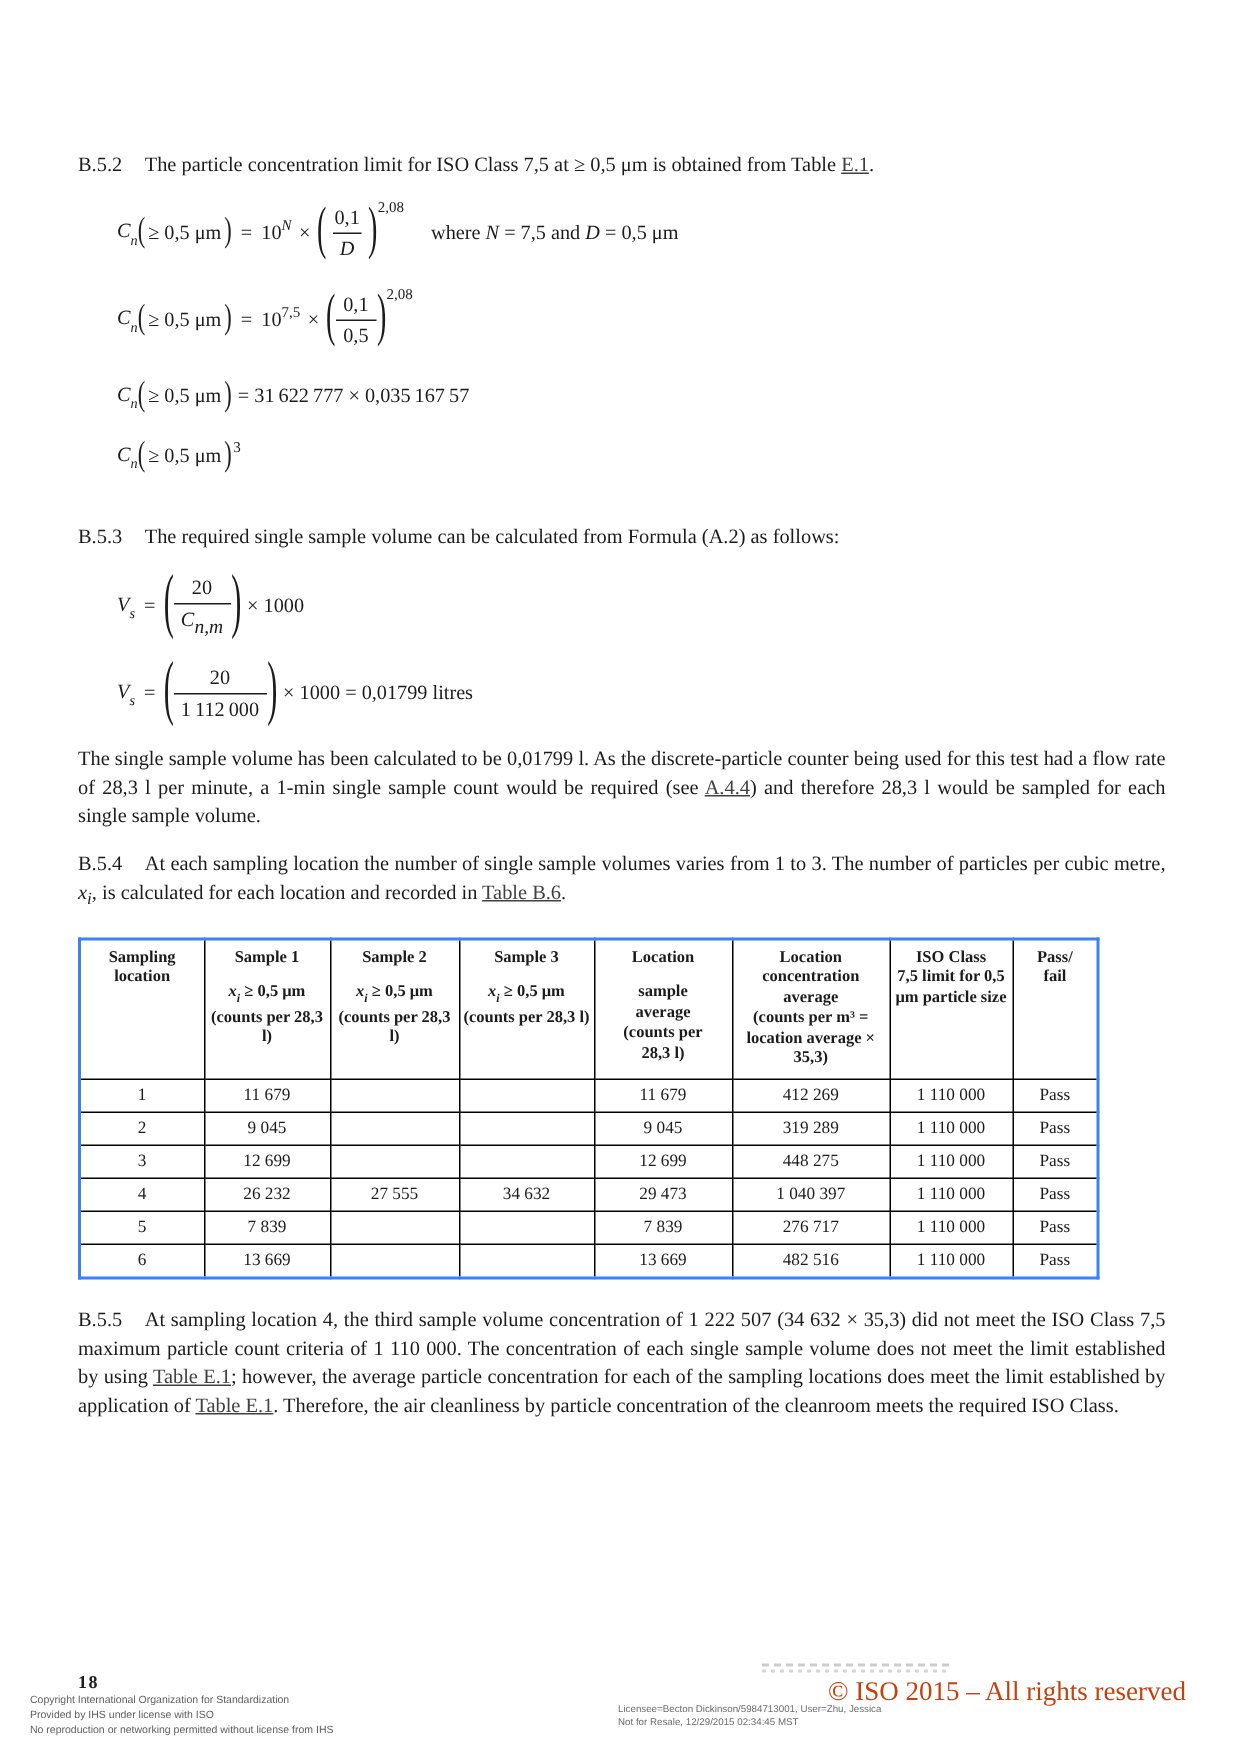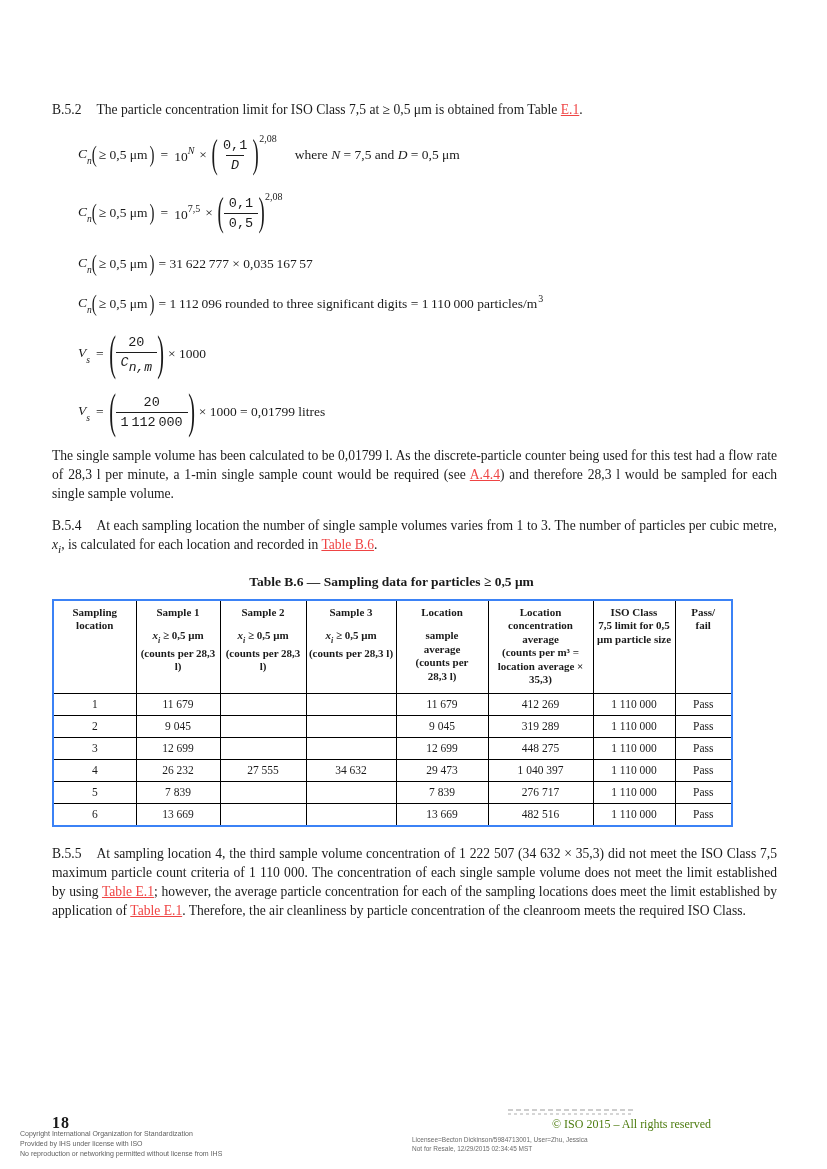--- a/index.html
+++ b/index.html
@@ -6,37 +6,37 @@
   .page {
     position:relative; width:827px; height:1169px; background:#ffffff;
     font-family:"Liberation Serif", serif; color:#1b1b1b; overflow:hidden;
   }
   .content { padding:44px 50px 0 52px; }
 
   .doc-title { font-size:14.5px; font-weight:bold; letter-spacing:.2px; }
 
   .para { font-size:13.6px; line-height:19px; text-align:justify; margin:0; }
   .clabel { font-weight:normal; margin-right:15px; }
-  .doclink { color:#ef4444; text-decoration:underline; cursor:pointer; }
+  .doclink { color:#404040; text-decoration:underline; cursor:pointer; }
 
   
   .formula { display:flex; align-items:center; margin-left:26px; font-size:13.5px; white-space:nowrap; }
   .fh48 { height:48px; } .fh26 { height:26px; } .fh58 { height:58px; }
   .fvar i { font-size:13.5px; }
   .fvar sub { font-size:9.5px; font-style:italic; position:relative; top:2px; }
   .cond { margin:0 2px; }
   .bp { display:inline-block; line-height:1; font-size:15px; transform-origin:center; }
   .bp1 { transform:scaleY(1.55); }
   .bp2 { transform:scaleY(2.6) scaleX(1.25); }
   .bp3 { transform:scaleY(3.2) scaleX(1.35); }
   .feq { margin:0 6px; }
   .base .exp { font-size:10px; position:relative; top:-1px; }
   .base .exp i { font-size:10px; }
   .ftimes { margin:0 5px; }
-  .frac { display:inline-flex; flex-direction:column; align-items:center; margin:0 1px;font-family:Liberation Mono, monospace; }
+  .frac { display:inline-flex; flex-direction:column; align-items:center; margin:0 1px; }
   .frac .num { padding:0 5px 2px; }
   .frac .den { border-top:1px solid #1c1c1c; padding:2px 5px 0; }
   .frac .den sub { font-size:13px; font-style:italic; position:relative; top:2px; }
   .pexp { font-size:10px; position:relative; top:-17px; margin-left:1px; }
   .where { margin-left:18px; }
   .frhs { margin-left:4px; }
   .msup { font-size:10px; position:relative; top:-6px; margin-left:1px; }
   .frest { margin-left:5px; }
 
   
@@ -56,23 +56,23 @@
   .tbl th { font-weight:bold; font-size:11px; line-height:13.5px; padding:5px 2px 6px; text-align:center; vertical-align:top; }
   .tbl td { font-size:11.5px; height:21px; text-align:center; padding:0 3px; vertical-align:middle; }
   .th-spec.gap { margin-top:10px; }
   .th-spec i { font-size:11px; }
   .th-spec sub i { font-size:8px; }
   .th-spec sub { position:relative; top:1px; }
   .th-spec.narrow { max-width:60px; margin-left:auto; margin-right:auto; }
   .th-spec.narrow.gap { margin-top:10px; }
 
   
-  .pagenum { position:absolute; left:52px; top:1114px; font-size:16px; font-weight:bold; letter-spacing:1px; }
+  .pagenum { position:absolute; left:52px; top:1114px; font-size:12px; font-weight:bold; letter-spacing:1px; }
   .foot-left { position:absolute; left:20px; top:1129px; font-family:"Liberation Sans", sans-serif; font-size:7px; line-height:10px; color:#5f5f5f; }
-  .foot-copy { position:absolute; left:552px; top:1117px; font-size:12px; color:#4d7c0f; }
+  .foot-copy { position:absolute; left:552px; top:1117px; font-size:18px; color:#c2410c; }
   .smudge { position:absolute; left:508px; top:1108px; width:126px; height:8px; opacity:.75; filter:blur(.3px);
             background:
               repeating-linear-gradient(90deg,#bdbdbd 0 5px, transparent 5px 8px) 0 1px / 100% 2px no-repeat,
               repeating-linear-gradient(90deg,#c9c9c9 0 3px, transparent 3px 6px) 0 5px / 100% 2px no-repeat; }
   .foot-lic { position:absolute; left:412px; top:1135px; font-family:"Liberation Sans", sans-serif; font-size:6.5px; line-height:9px; color:#6b6b6b; }
 </style>
 </head>
 <body>
 
 <div class="page">
@@ -122,24 +122,24 @@
       <span class="cond">≥ 0,5 μm</span>
       <span class="bp bp1">)</span>
       <span class="frhs">= 31 622 777 × 0,035 167 57</span>
     </div>
 
     <div class="formula fh26 mt-f4">
       <span class="fvar"><i>C</i><sub>n</sub></span>
       <span class="bp bp1">(</span>
       <span class="cond">≥ 0,5 μm</span>
       <span class="bp bp1">)</span>
-      <span class="frhs">= 1 112 096 rounded to three significant digits = 1 110 000 particles/m</span>
       <sup class="msup">3</sup>
     </div>
 
+    <p class="para mt-b53"><b class="clabel">B.5.3</b><span>The required single sample volume can be calculated from Formula (A.2) as follows:</span></p>
 
     <div class="formula fh58 mt-f5">
       <span class="fvar"><i>V</i><sub>s</sub></span>
       <span class="feq">=</span>
       <span class="bp bp3">(</span>
       <span class="frac">
           <span class="num">20</span>
           <span class="den"><i>C</i><sub><i>n,m</i></sub></span>
         </span>
       <span class="bp bp3">)</span>
@@ -156,21 +156,20 @@
         </span>
       <span class="bp bp3">)</span>
       <span class="frest">× 1000 = 0,01799 litres</span>
     </div>
 
     <p class="para mt-p1"><span>The single sample volume has been calculated to be 0,01799 l. As the discrete-particle counter being used for this test had a flow rate of 28,3 l per minute, a 1-min single sample count would be required (see </span><a href="#" class="doclink">A.4.4</a><span>) and therefore 28,3 l would be sampled for each single sample volume.</span></p>
 
     <p class="para mt-b54"><b class="clabel">B.5.4</b><span>At each sampling location the number of single sample volumes varies from 1 to 3. The number of particles per cubic metre, </span><i>x</i><sub><i>i</i></sub><span>, is calculated for each location and recorded in </span><a href="#" class="doclink">Table B.6</a><span>.</span></p>
 
     <div class="tablewrap mt-tbl">
-      <div class="tbl-title">Table B.6 — Sampling data for particles ≥ 0,5 μm</div>
       <table class="tbl">
         <colgroup>
           <col style="width:83px">
             <col style="width:84px">
             <col style="width:86px">
             <col style="width:90px">
           <col style="width:92px">
             <col style="width:105px">
             <col style="width:82px">
             <col style="width:57px">

